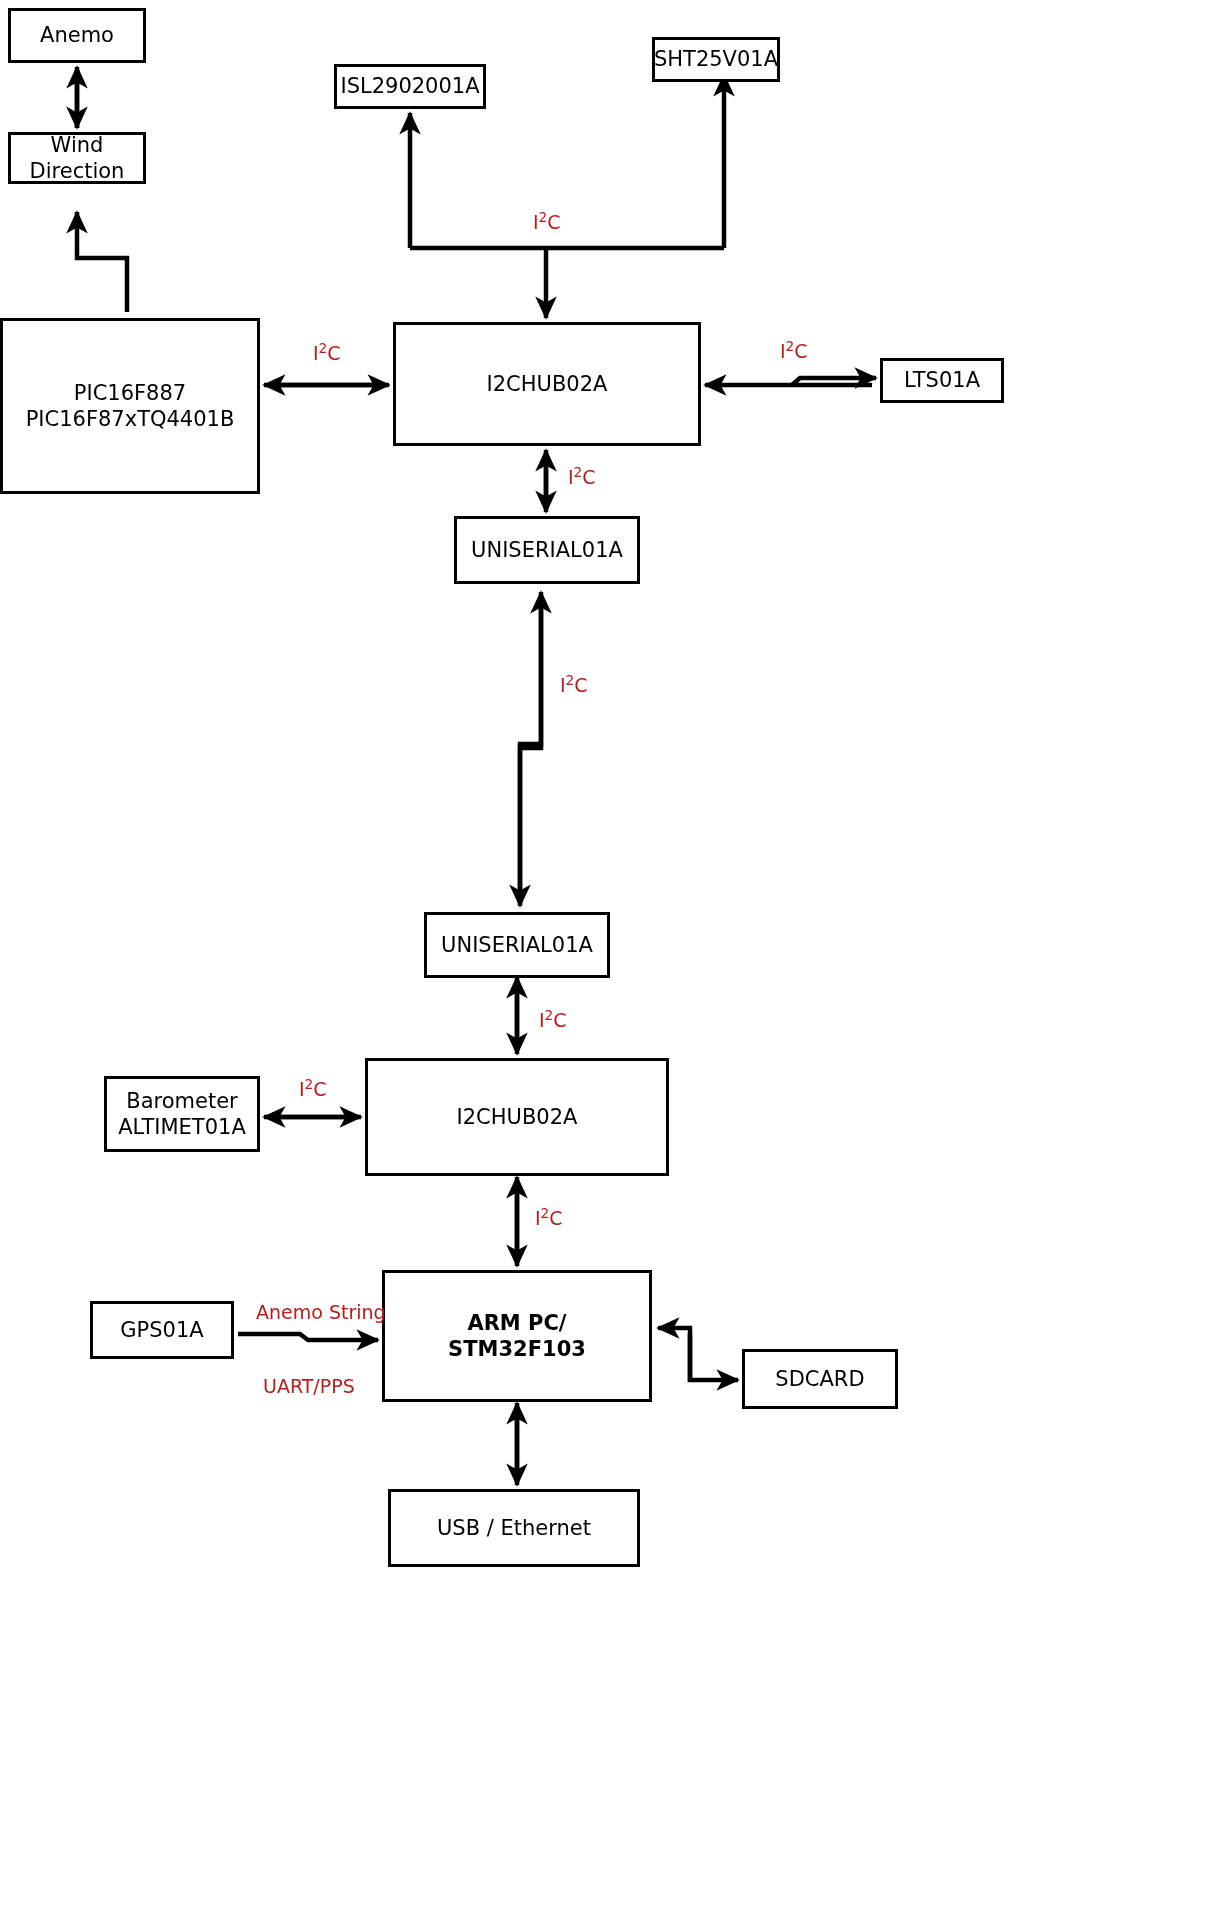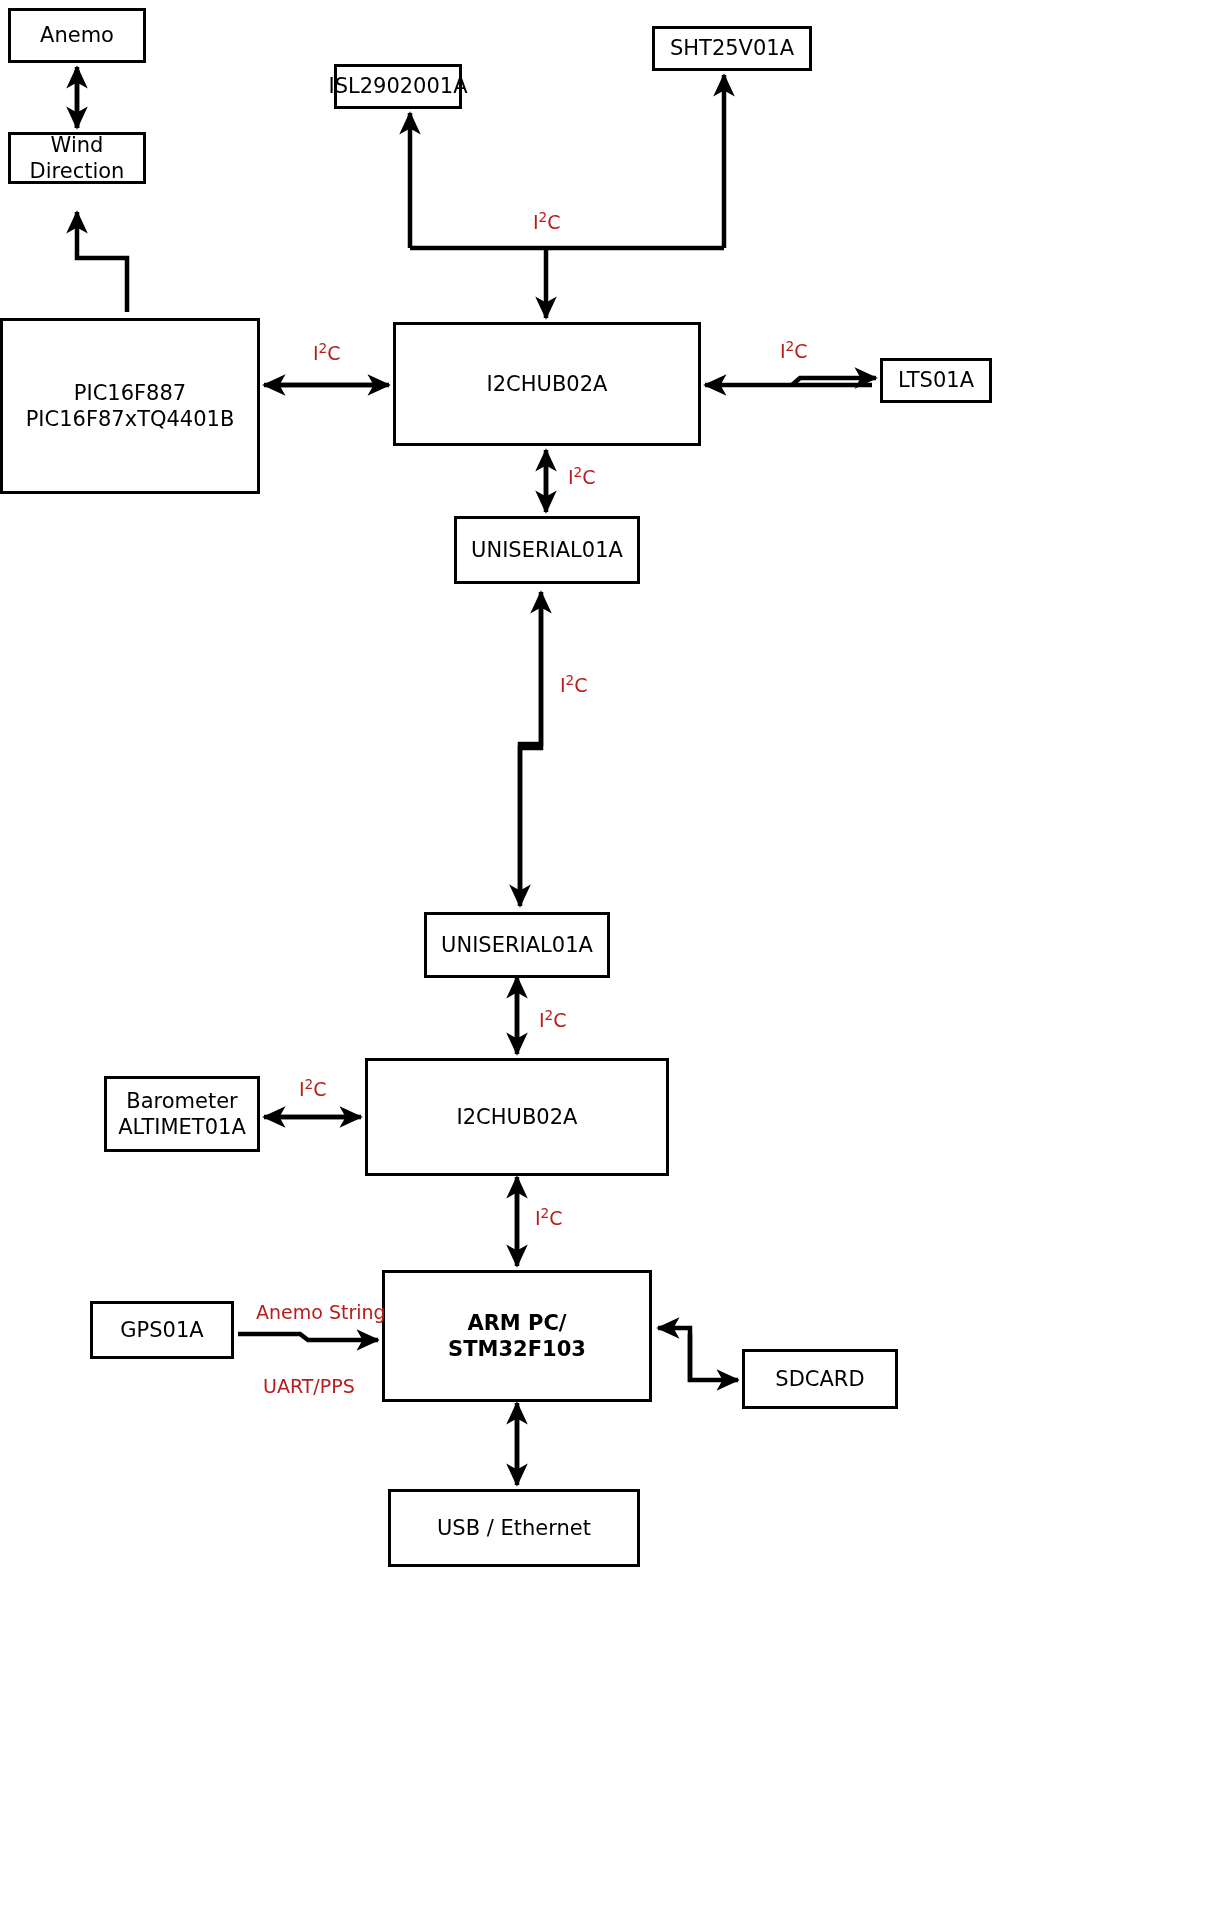--- a/index.html
+++ b/index.html
@@ -109,26 +109,26 @@
       <path d="M 690 1334 L 690 1380 L 738 1380" marker-end="url(#arrow)"></path>
 
       <line x1="517" y1="1410" x2="517" y2="1485" marker-end="url(#arrow)"></line>
       <line x1="517" y1="1478" x2="517" y2="1403" marker-end="url(#arrow)"></line>
     </g>
   </svg>
 
   <div class="node" id="node-anemo" style="left: 8px; top: 8px; width: 138px; height: 55px;">Anemo</div>
   <div class="node" id="node-wind_dir" style="left: 8px; top: 132px; width: 138px; height: 52px;">Wind
 Direction</div>
-  <div class="node" id="node-isl29020" style="left: 334px; top: 64px; width: 128px; height: 45px;">ISL2902001A</div>
-  <div class="node" id="node-sht25" style="left: 652px; top: 26px; width: 160px; height: 45px;">SHT25V01A</div>
+  <div class="node" id="node-isl29020" style="left: 334px; top: 64px; width: 152px; height: 45px;">ISL2902001A</div>
+  <div class="node" id="node-sht25" style="left: 652px; top: 37px; width: 128px; height: 45px;">SHT25V01A</div>
   <div class="node" id="node-pic" style="left: 0px; top: 318px; width: 260px; height: 176px;">PIC16F887
 PIC16F87xTQ4401B</div>
   <div class="node" id="node-hub_top" style="left: 393px; top: 322px; width: 308px; height: 124px;">I2CHUB02A</div>
-  <div class="node" id="node-lts01a" style="left: 880px; top: 358px; width: 112px; height: 45px;">LTS01A</div>
+  <div class="node" id="node-lts01a" style="left: 880px; top: 358px; width: 124px; height: 45px;">LTS01A</div>
   <div class="node" id="node-uniserial_1" style="left: 454px; top: 516px; width: 186px; height: 68px;">UNISERIAL01A</div>
   <div class="node" id="node-uniserial_2" style="left: 424px; top: 912px; width: 186px; height: 66px;">UNISERIAL01A</div>
   <div class="node" id="node-barometer" style="left: 104px; top: 1076px; width: 156px; height: 76px;">Barometer
 ALTIMET01A</div>
   <div class="node" id="node-hub_bottom" style="left: 365px; top: 1058px; width: 304px; height: 118px;">I2CHUB02A</div>
   <div class="node" id="node-gps01a" style="left: 90px; top: 1301px; width: 144px; height: 58px;">GPS01A</div>
   <div class="node" id="node-arm_pc" style="left: 382px; top: 1270px; width: 270px; height: 132px; font-weight: bold;">ARM PC/
 STM32F103</div>
   <div class="node" id="node-sdcard" style="left: 742px; top: 1349px; width: 156px; height: 60px;">SDCARD</div>
   <div class="node" id="node-usb_eth" style="left: 388px; top: 1489px; width: 252px; height: 78px;">USB / Ethernet</div>

